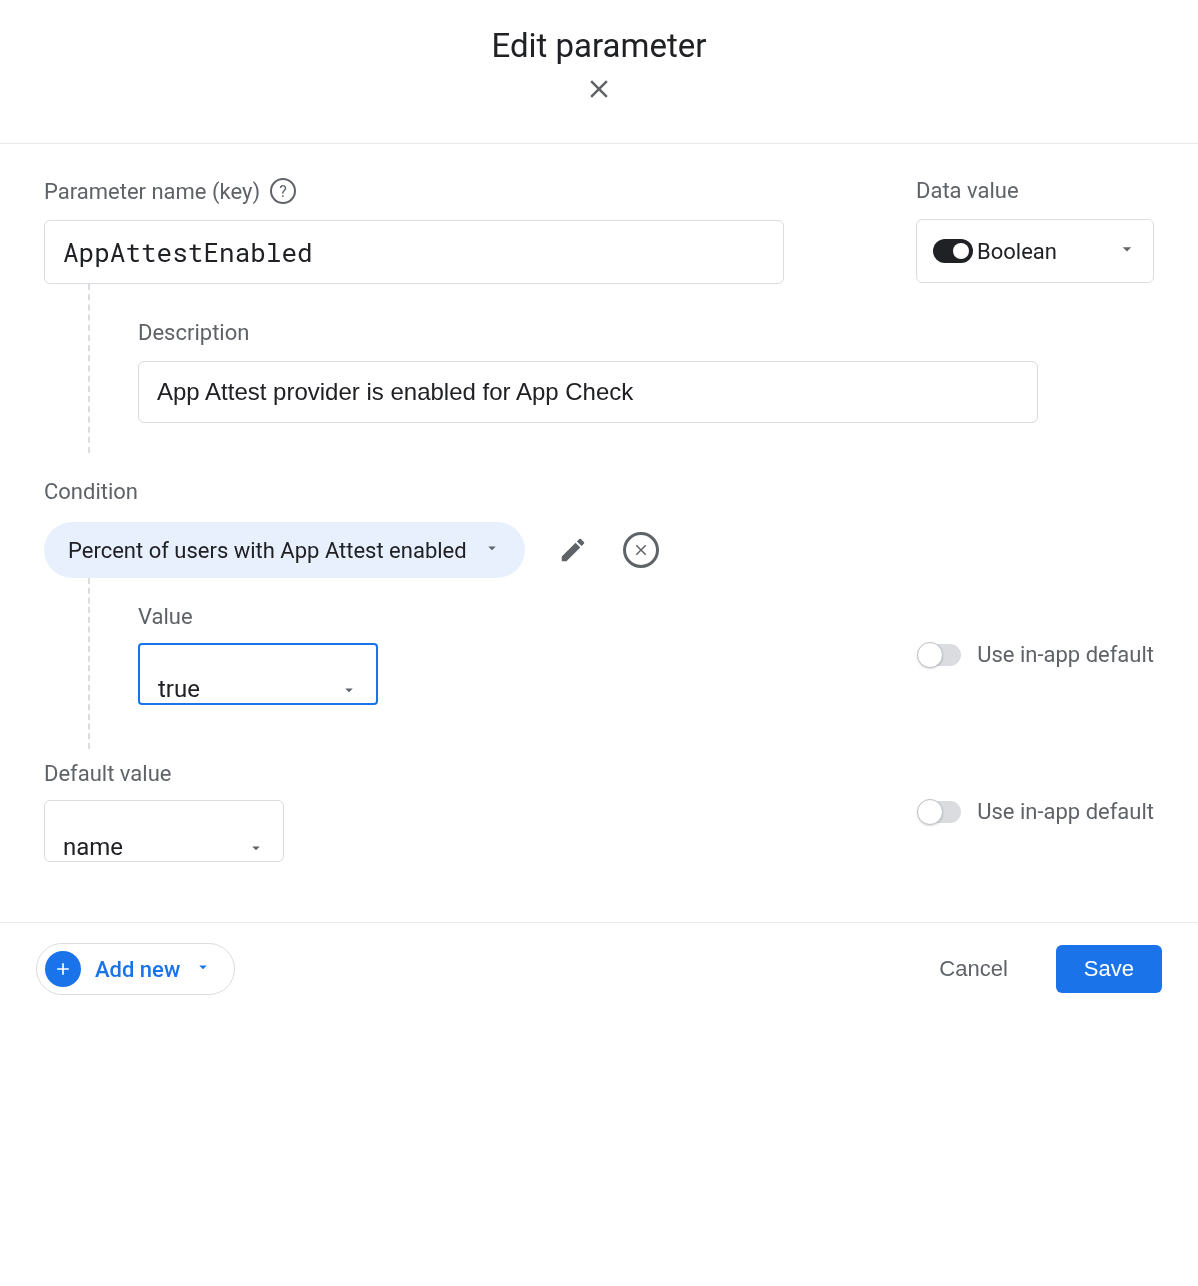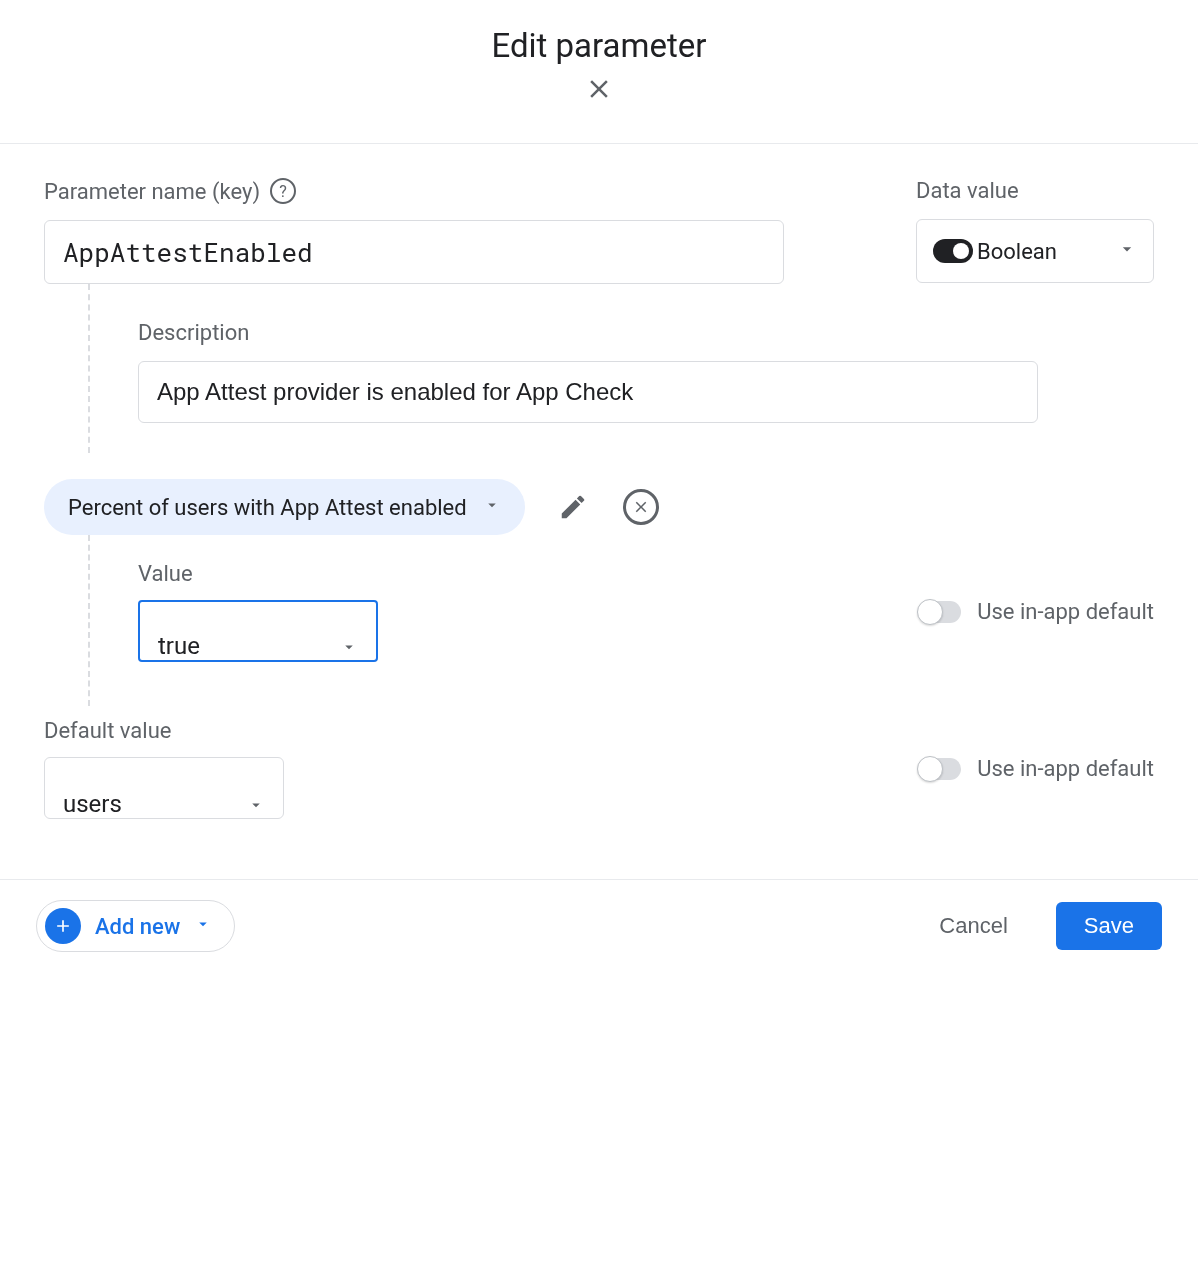--- a/index.html
+++ b/index.html
@@ -314,20 +314,21 @@
     </div>
 
     <div class="sub-block">
       <div class="label">Description</div>
       <div class="desc-input-wrap">
         <input class="desc-input" value="App Attest provider is enabled for App Check" style="">
       </div>
     </div>
 
     <div class="section">
+      <div class="label" style="margin-bottom:0">Condition</div>
       <div class="chip-row">
         <div class="chip">
           <span class="chip-label">Percent of users with App Attest enabled</span>
           <span class="chip-caret"><svg viewBox="0 0 24 24">
                 <path d="M7 10l5 5 5-5z"></path>
               </svg></span>
         </div>
         <div class="icon-btn">
           <svg viewBox="0 0 24 24">
               <path d="M3 17.25V21h3.75L17.81 9.94l-3.75-3.75L3 17.25zM20.71 7.04a1 1 0 0 0 0-1.41l-2.34-2.34a1 1 0 0 0-1.41 0l-1.83 1.83 3.75 3.75 1.83-1.83z"></path>
@@ -358,21 +359,21 @@
             <div class="inapp-label">Use in-app default</div>
           </div>
         </div>
       </div>
     </div>
 
     <div class="default-row">
       <div>
         <div class="label" style="margin-bottom:0">Default value</div>
         <div class="value-select plain">
-          <span class="value-text">users</span>
+          <span class="value-text">name</span>
           <span class="tri-down"><svg viewBox="0 0 24 24">
                 <path d="M7 10l5 5 5-5z"></path>
               </svg></span>
         </div>
       </div>
       <div class="inapp-toggle">
         <div class="switch"></div>
         <div class="inapp-label">Use in-app default</div>
       </div>
     </div>

